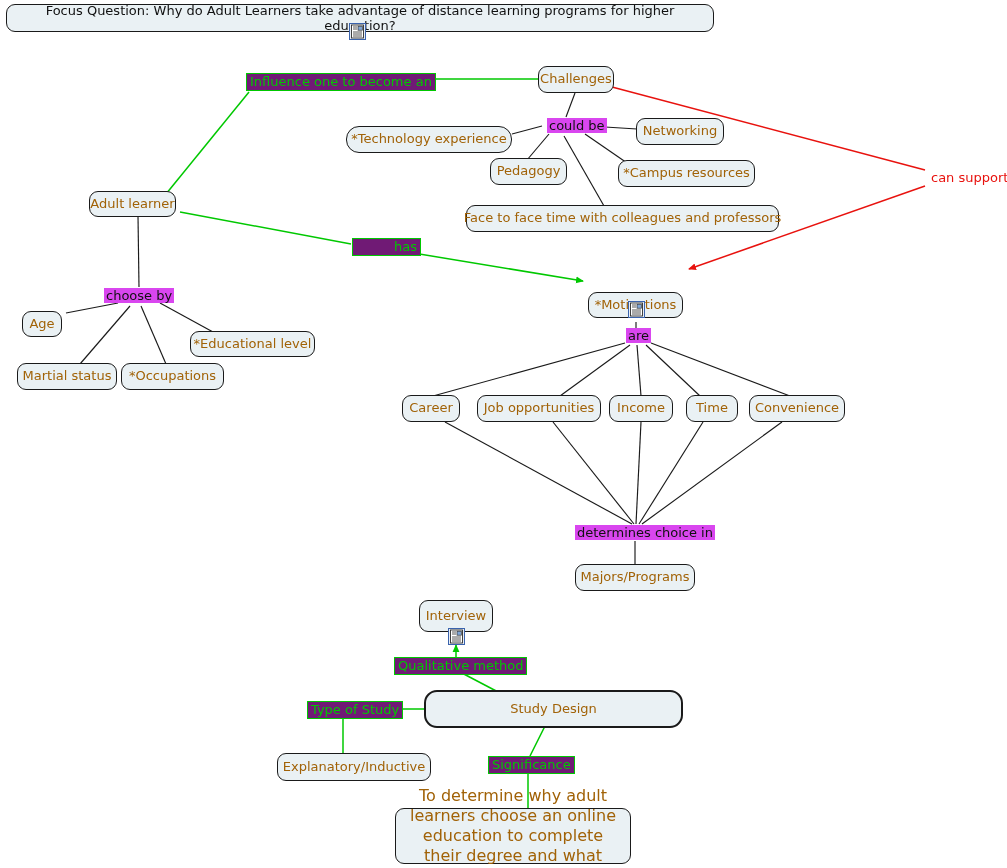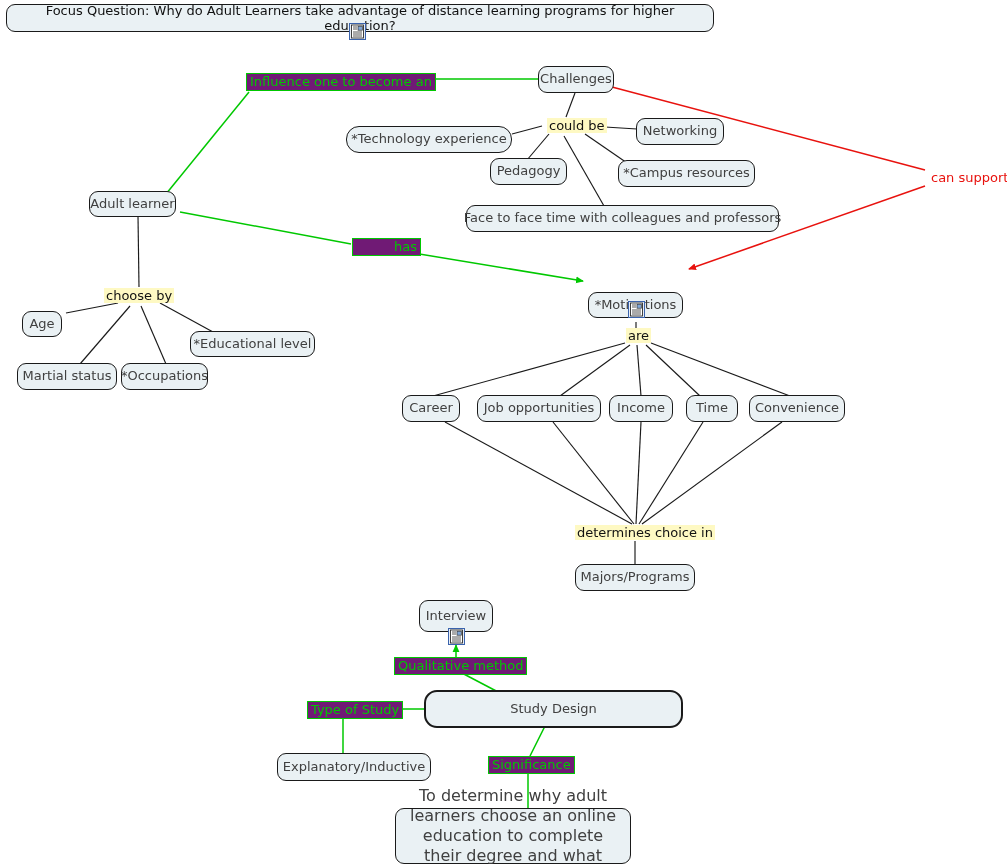--- a/index.html
+++ b/index.html
@@ -26,21 +26,21 @@
     height: 868px;
     pointer-events: none;
   }
   
   .node {
     position: absolute;
     box-sizing: border-box;
     background: #eaf1f4;
     border: 1.4px solid #1a1a1a;
     border-radius: 9px;
-    color: #404040;
+    color: #a16207;
     font-size: 13px;
     line-height: 1.15;
     display: flex;
     align-items: center;
     justify-content: center;
     text-align: center;
     padding: 2px 7px;
     white-space: nowrap;
     z-index: 4;
   }
@@ -66,21 +66,21 @@
     justify-content: center;
     text-align: center;
     padding: 3px 10px;
     z-index: 4;
   }
   
   .phrase {
     position: absolute;
     font-size: 13px;
     color: #111111;
-    background: #fef9c3;
+    background: #d946ef;
     white-space: nowrap;
     padding: 0 2px;
     z-index: 5;
   }
   .phrase.red {
     color: #e8120e;
     background: transparent;
   }
   
   .glabel {
@@ -242,21 +242,21 @@
   </div>
 
   <div class="node" style="left:22px; top:311px; width:40px; height:26px;">
     <span>Age</span>
   </div>
 
   <div class="node" style="left:17px; top:363px; width:100px; height:27px;">
     <span>Martial status</span>
   </div>
 
-  <div class="node" style="left:121px; top:363px; width:87px; height:27px;">
+  <div class="node" style="left:121px; top:363px; width:103px; height:27px;">
     <span>*Occupations</span>
   </div>
 
   <div class="node" style="left:190px; top:331px; width:125px; height:26px;">
     <span>*Educational level</span>
   </div>
 
   <div class="glabel" style="left:246px; top:73px;">
     <span>Influence one to become an</span>
   </div>

